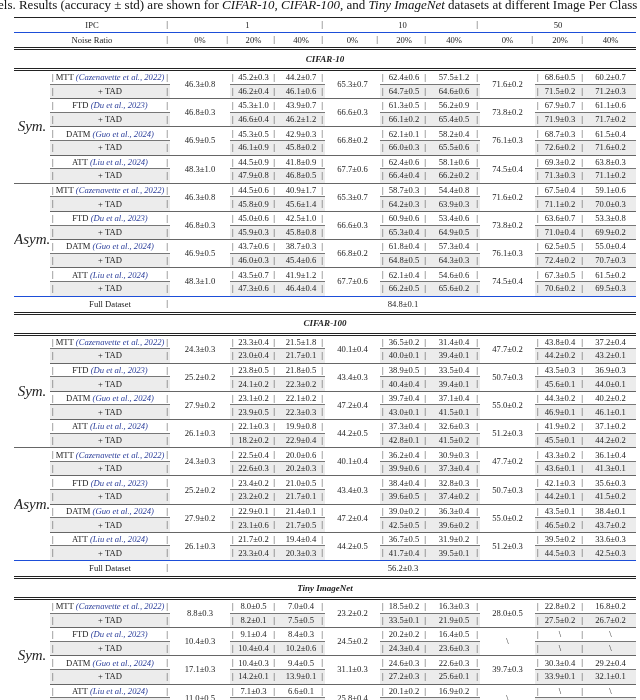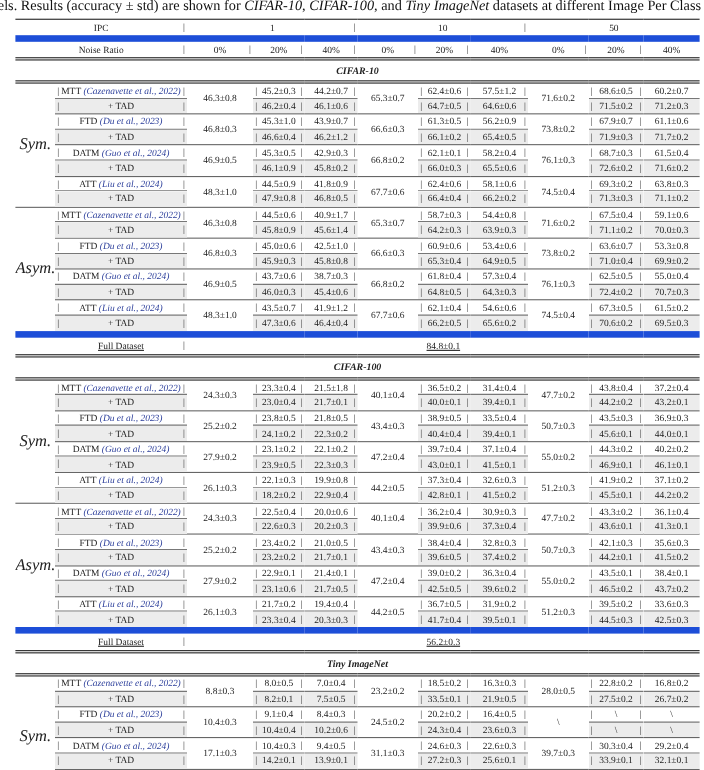--- a/index.html
+++ b/index.html
@@ -8,33 +8,33 @@
   .caption { position:absolute; left:-2px; top:-3px; white-space:nowrap; font-size:13px; line-height:16px; color:#111; }
   .caption i { font-style:italic; }
   table { position:absolute; left:14px; top:17px; width:622px; border-collapse:collapse; table-layout:fixed; font-size:8.6px; }
   col.c-grp { width:36px; } col.c-meth { width:120px; }
   col.c-a { width:60px; } col.c-b { width:47px; } col.c-c { width:48px; }
   col.c-d { width:55px; } col.c-e { width:48px; } col.c-f { width:52px; }
   col.c-g { width:55px; } col.c-h { width:50px; } col.c-i { width:51px; }
   td { text-align:center; padding:0; height:13.6px; line-height:13px; white-space:nowrap; overflow:hidden; position:relative; }
   tr.hdr td { height:14px; }
   tr.top-rule td { border-top:1.5px solid #222; }
-  tr.mid-rule td { border-top:6px solid #1d4ed8; }
+  tr.mid-rule td { border-top:1px solid #1d4ed8; }
   tr.dbl td { border-bottom:3px double #222; }
   tr.section td { height:18px; font-weight:bold; font-style:italic; font-size:9px; }
   tr.section-top td { border-top:3px double #222; }
   tr.section-bot td { border-bottom:3px double #222; }
   tr.tad td.g { background:#ececec; }
   tr.grp-sep td.r { border-top:1.2px solid #666; }
   td.bar-l::before { content:"|"; position:absolute; left:2px; top:0; color:#333; }
   td.bar-r::after { content:"|"; position:absolute; right:2px; top:0; color:#333; }
   td.ul { box-shadow: inset 0 -1px 0 #777; }
   .cite { color:#2a3d9a;font-style:italic; }
   .grp-label { font-style:italic; font-size:15px; }
-  tr.full td { height:15px;text-decoration:underline; }
+  tr.full td { height:15px; }
 </style>
 </head>
 <body>
 
 <div class="caption"><span>els. Results (accuracy ± std) are shown for </span><i>CIFAR-10</i><span>, </span><i>CIFAR-100</i><span>, and </span><i>Tiny ImageNet</i><span> datasets at different Image Per Class (IPC</span></div>
 
 <table>
   <colgroup>
     <col class="c-grp">
       <col class="c-meth">

